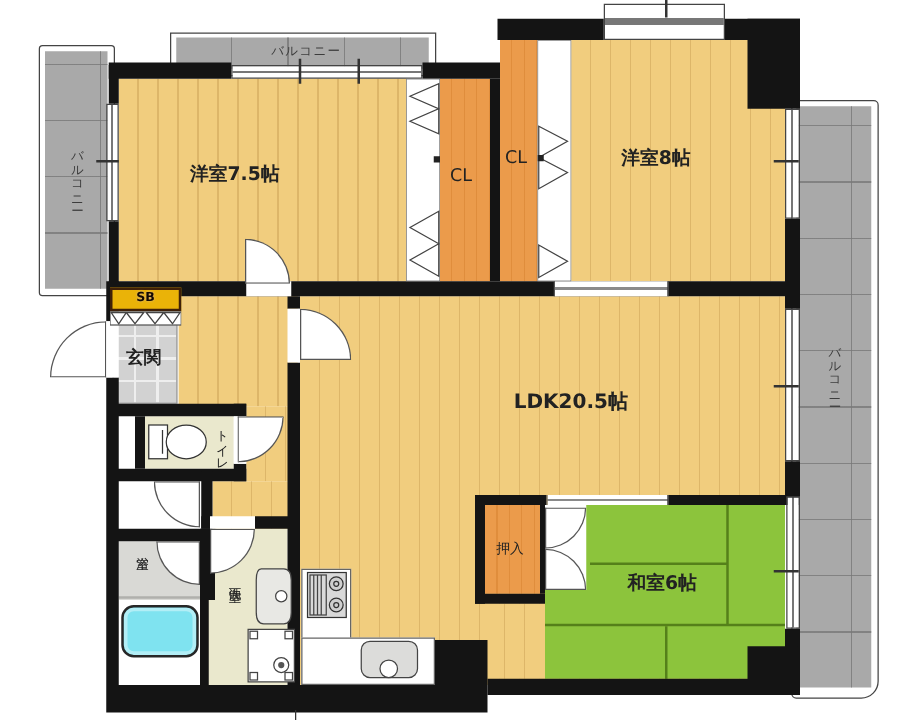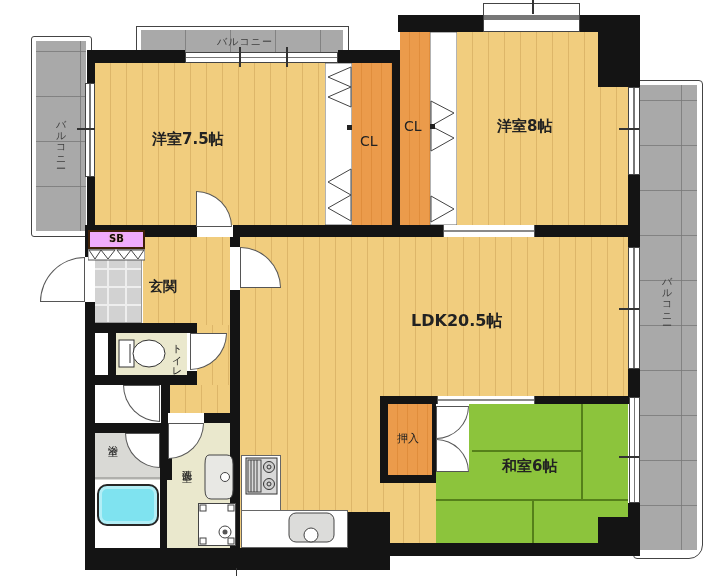--- a/index.html
+++ b/index.html
@@ -33,21 +33,21 @@
   .pie{position:absolute;background:#fff;border:1px solid #555;box-sizing:border-box;z-index:6;}
   .rTL{border-top-left-radius:100% 100%;}
   .rTR{border-top-right-radius:100% 100%;}
   .rBL{border-bottom-left-radius:100% 100%;}
   .rBR{border-bottom-right-radius:100% 100%;}
   
   .lbl{position:absolute;color:#222;z-index:7;white-space:nowrap;line-height:1.05;}
   .vert{writing-mode:vertical-rl;letter-spacing:2px;}
   .btxt{color:#3c3c3c;font-size:10px;letter-spacing:1px;}
   .room{font-size:15px;font-weight:600;}
-  .sb{position:absolute;background:#f0abfc;border:2px solid #3f2008;box-sizing:border-box;z-index:6;
+  .sb{position:absolute;background:#eab308;border:2px solid #3f2008;box-sizing:border-box;z-index:6;
       color:#120a02;font-size:10px;font-weight:700;text-align:center;line-height:14px;text-shadow:0 0 2px #d8b288;}
   svg{position:absolute;z-index:6;}
 </style>
 </head>
 <body>
 
 <div id="plan">
 
   <div class="bframe" style="left:31px;top:36px;width:59px;height:199px;border-radius:3px;"></div>
   <div class="bframe" style="left:136px;top:26px;width:211px;height:33px;"></div>
@@ -169,21 +169,21 @@
   <div class="pie rBR" style="left:436px;top:406px;width:33px;height:33px;"></div>
   <div class="pie rTR" style="left:436px;top:439px;width:33px;height:33px;"></div>
 
   <div class="lbl room" style="left:152px;top:132px;">洋室7.5帖</div>
   <div class="lbl room" style="left:497px;top:119px;">洋室8帖</div>
   <div class="lbl" style="left:360px;top:134px;font-size:14px;">CL</div>
   <div class="lbl" style="left:404px;top:119px;font-size:14px;">CL</div>
   <div class="lbl room" style="left:411px;top:313px;font-size:16px;">LDK20.5帖</div>
   <div class="lbl room" style="left:502px;top:459px;">和室6帖</div>
   <div class="lbl" style="left:397px;top:433px;font-size:11px;">押入</div>
-  <div class="lbl" style="left:101px;top:279px;font-size:14px;font-weight:600;margin-left:48px;">玄関</div>
+  <div class="lbl" style="left:101px;top:279px;font-size:14px;font-weight:600;">玄関</div>
   <div class="lbl vert" style="left:171px;top:337px;font-size:10px;letter-spacing:0;">トイレ</div>
   <div class="lbl vert" style="left:107px;top:437px;font-size:10px;letter-spacing:1px;">浴室</div>
   <div class="lbl vert" style="left:181px;top:462px;font-size:10px;letter-spacing:1px;">洗面室</div>
 
 <div class="wall" style="left: 87px; top: 50px; width: 98px; height: 13px;"></div>
     <div class="wall" style="left: 338px; top: 50px; width: 62px; height: 13px;"></div>
     <div class="wall" style="left: 398px; top: 15px; width: 85px; height: 17px;"></div>
     <div class="wall" style="left: 580px; top: 15px; width: 60px; height: 17px;"></div>
     <div class="wall" style="left: 598px; top: 15px; width: 42px; height: 72px;"></div>
     <div class="wall" style="left: 87px; top: 52px; width: 8px; height: 31px;"></div>

